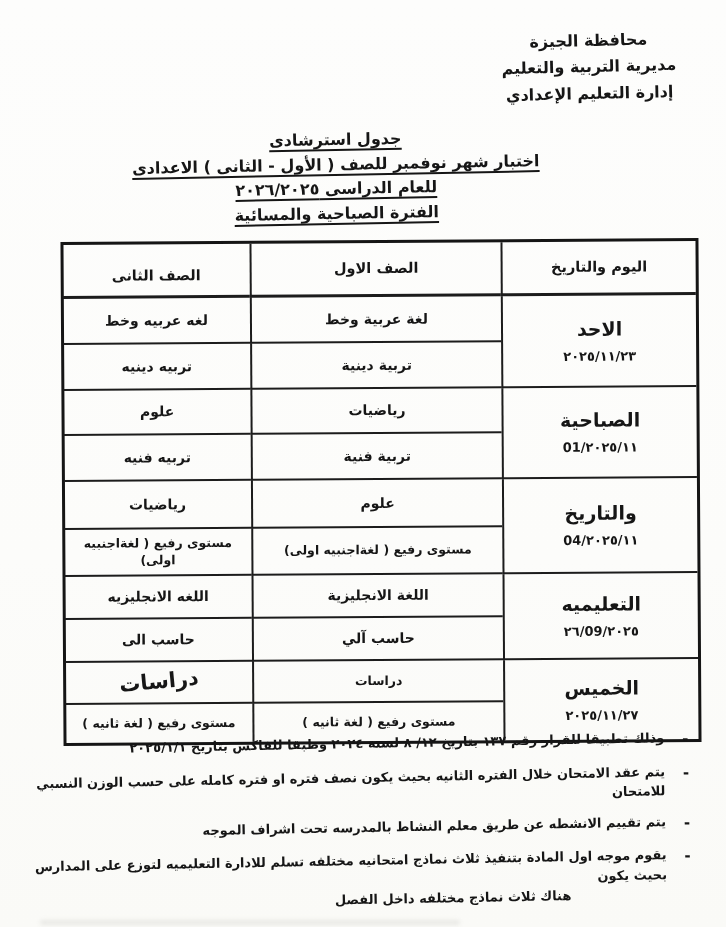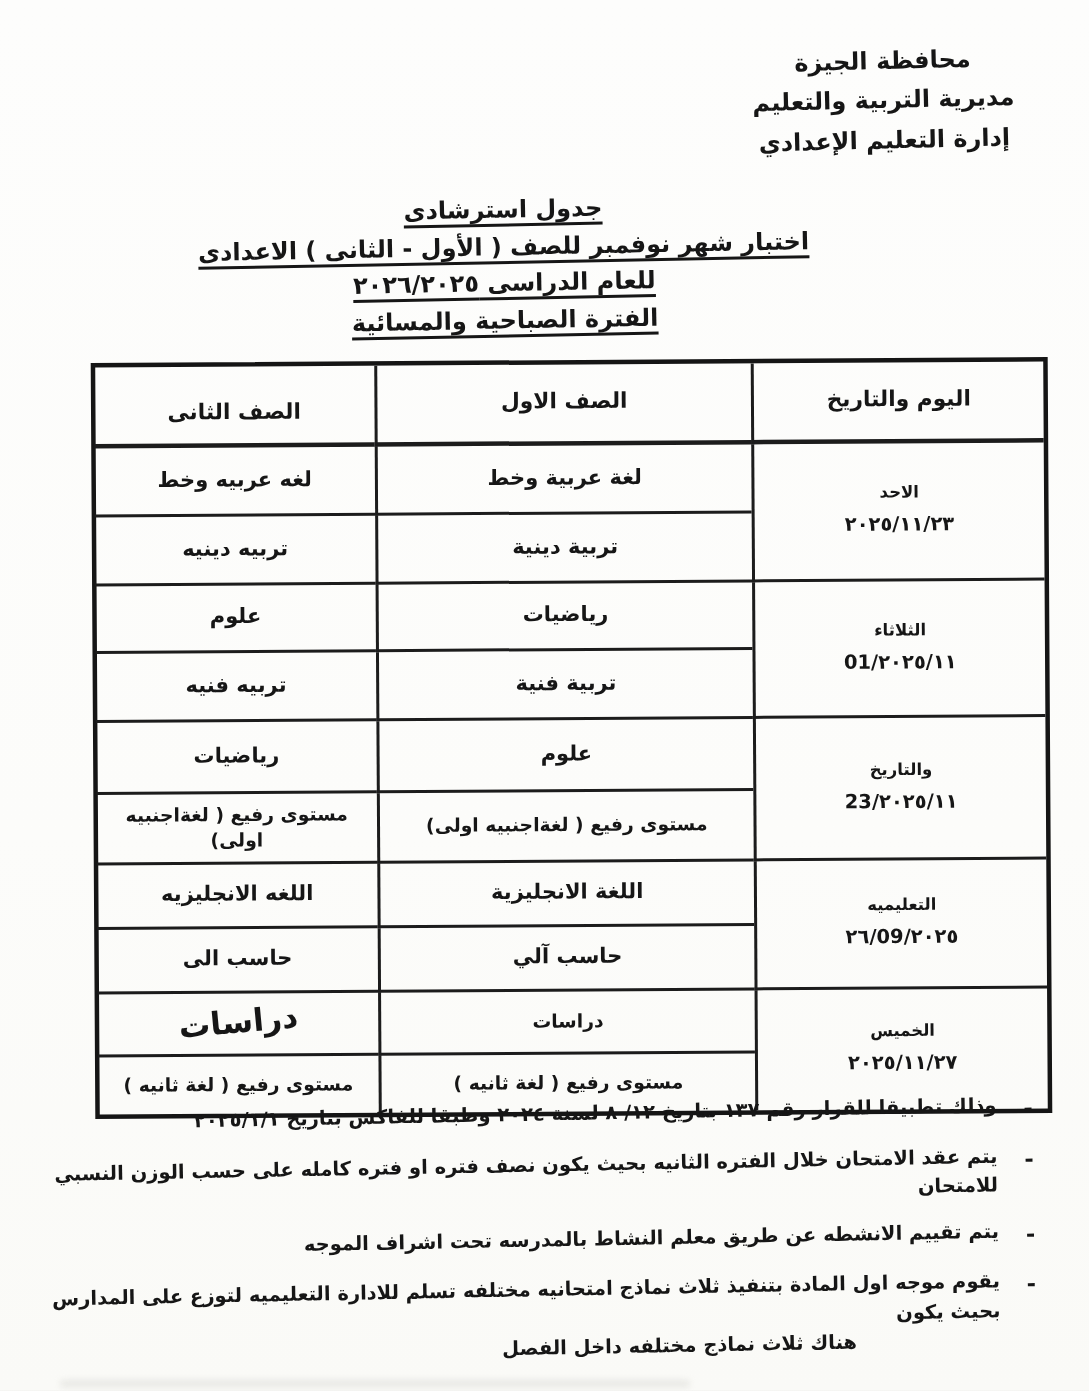--- a/index.html
+++ b/index.html
@@ -50,21 +50,21 @@
     border-left:2px solid #1c1c1c;
     border-bottom:2px solid #1c1c1c;
     display:flex;flex-direction:column;align-items:center;justify-content:center;
     text-align:center;font-size:14px;line-height:1.35;padding:2px 4px;box-sizing:border-box;
   }
   .no-bl{border-left:none;}
   .no-bb{border-bottom:none;}
   .hdr{font-size:14.5px;border-bottom-width:3px;}
   .hdr-low{justify-content:flex-end;padding-bottom:9px;}
   .day{gap:5px;}
-  .day .dname{font-size:11px;text-align:center;}
+  .day .dname{font-size:19px;text-align:center;}
   .day .ddate{font-size:13px;letter-spacing:1px;}
   .d1{grid-row:2/4;grid-column:1;}
   .d2{grid-row:4/6;grid-column:1;}
   .d3{grid-row:6/8;grid-column:1;}
   .d4{grid-row:8/10;grid-column:1;}
   .d5{grid-row:10/12;grid-column:1;}
   .small{font-size:12.5px;}
   .stamp{
     font-size:21px;letter-spacing:2px;
     transform:rotate(-5deg) translateY(-1px);
@@ -113,31 +113,31 @@
     <div class="c day d1">
       <span class="dname">الاحد</span>
       <span class="ddate">٢٠٢٥/١١/٢٣</span>
     </div>
     <div class="c">لغة عربية وخط</div>
     <div class="c no-bl">لغه عربيه وخط</div>
     <div class="c">تربية دينية</div>
     <div class="c no-bl">تربيه دينيه</div>
 
     <div class="c day d2">
-      <span class="dname">الثلاثاء</span>
+      <span class="dname">الصباحية</span>
       <span class="ddate">٢٠٢٥/١١/01</span>
     </div>
     <div class="c">رياضيات</div>
     <div class="c no-bl">علوم</div>
     <div class="c">تربية فنية</div>
     <div class="c no-bl">تربيه فنيه</div>
 
     <div class="c day d3">
       <span class="dname">والتاريخ</span>
-      <span class="ddate">٢٠٢٥/١١/23</span>
+      <span class="ddate">٢٠٢٥/١١/04</span>
     </div>
     <div class="c">علوم</div>
     <div class="c no-bl">رياضيات</div>
     <div class="c small">مستوى رفيع ( لغةاجنبيه اولى)</div>
     <div class="c small no-bl">مستوى رفيع ( لغةاجنبيه اولى)</div>
 
     <div class="c day d4">
       <span class="dname">التعليميه</span>
       <span class="ddate">٢٠٢٥/09/٢٦</span>
     </div>

